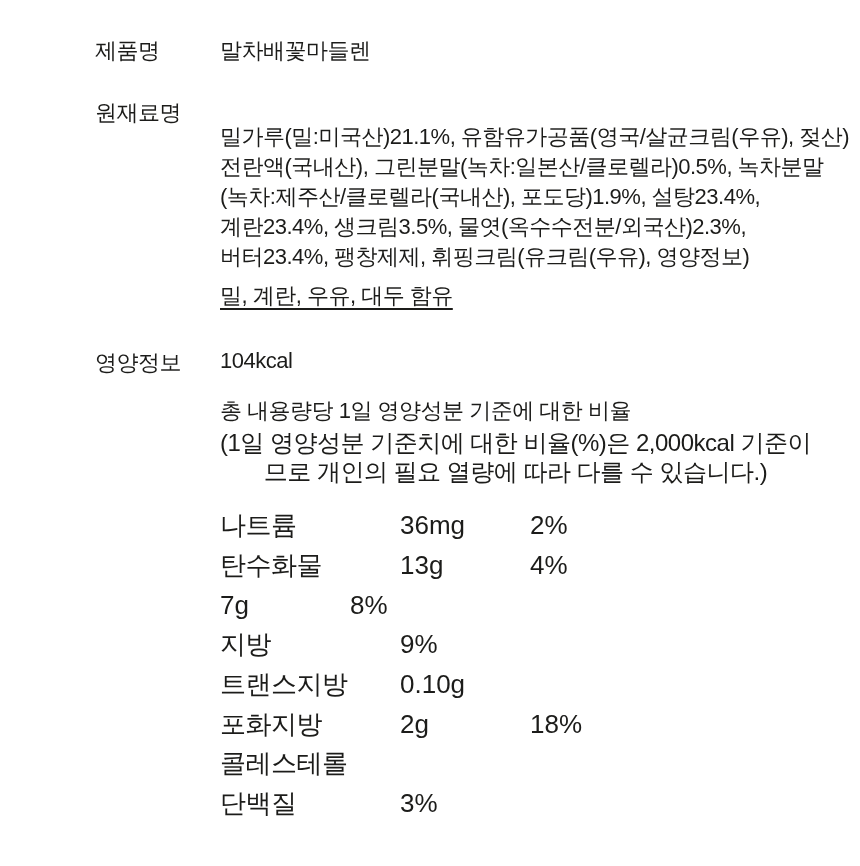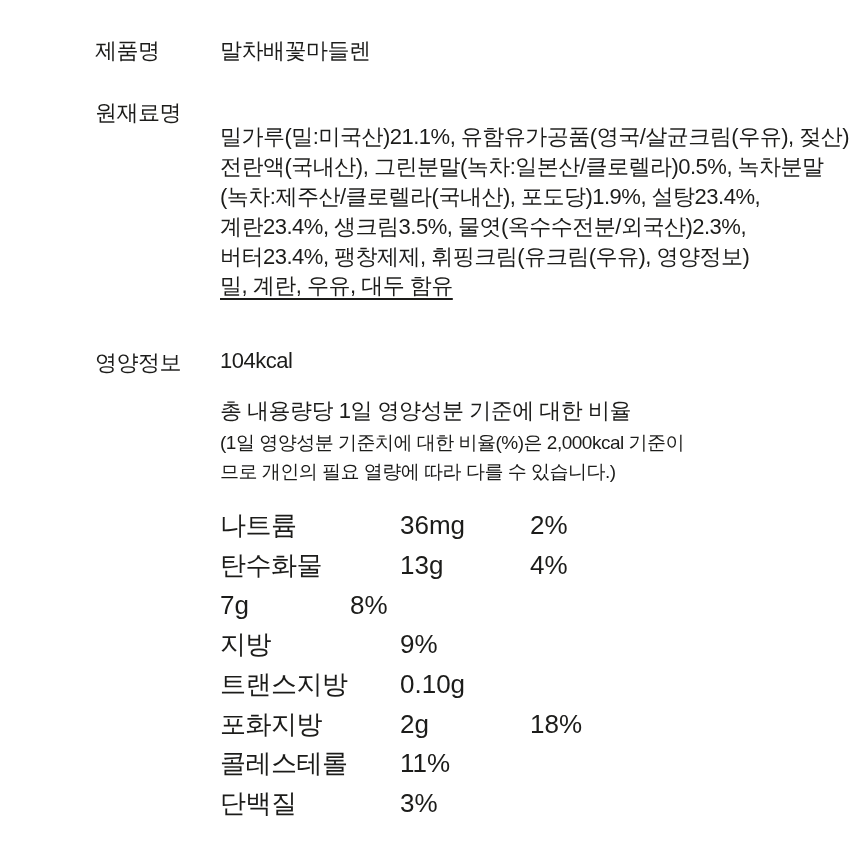--- a/index.html
+++ b/index.html
@@ -36,22 +36,23 @@
     white-space: nowrap;
   }
   .allergen {
     text-decoration: underline;
     text-decoration-thickness: 2px;
     text-underline-offset: 5px;
   }
   .ratio-note div {
     height: 29px;
     line-height: 29px;
-    font-size: 19px;
+    font-size: 24px;
     white-space: nowrap;
+    text-align: center;
   }
   .nut-table {
     left: 220px;
     top: 506px;
     width: 430px;
   }
   .nut-row {
     display: flex;
     align-items: center;
     height: 39.7px;
@@ -71,21 +72,21 @@
 
 <div class="abs label-col" style="top:98px;">원재료명</div>
 <div class="abs content-col ingredient-lines" style="top:94px;margin-top:28px;">
   <div>밀가루(밀:미국산)21.1%, 유함유가공품(영국/살균크림(우유), 젖산)</div>
   <div>전란액(국내산), 그린분말(녹차:일본산/클로렐라)0.5%, 녹차분말</div>
   <div>(녹차:제주산/클로렐라(국내산), 포도당)1.9%, 설탕23.4%,</div>
   <div>계란23.4%, 생크림3.5%, 물엿(옥수수전분/외국산)2.3%,</div>
   <div>버터23.4%, 팽창제제, 휘핑크림(유크림(우유), 영양정보)</div>
 </div>
 
-<div class="abs content-col allergen" style="top:271px;">밀, 계란, 우유, 대두 함유</div>
+<div class="abs content-col allergen" style="top:281px;">밀, 계란, 우유, 대두 함유</div>
 
 <div class="abs label-col" style="top:348px;">영양정보</div>
 <div class="abs content-col" style="top:348px;">104kcal</div>
 
 <div class="abs content-col" style="top:396px;">총 내용량당 1일 영양성분 기준에 대한 비율</div>
 <div class="abs content-col ratio-note" style="top:428px;">
   <div>(1일 영양성분 기준치에 대한 비율(%)은 2,000kcal 기준이</div>
   <div>므로 개인의 필요 열량에 따라 다를 수 있습니다.)</div>
 </div>
 
@@ -113,19 +114,18 @@
     <span class="nut-amount">0.10g</span>
     <span class="nut-percent"></span>
   </div>
   <div class="nut-row">
     <span class="nut-name">포화지방</span>
     <span class="nut-amount">2g</span>
     <span class="nut-percent">18%</span>
   </div>
   <div class="nut-row">
     <span class="nut-name">콜레스테롤</span>
-    <span class="nut-percent">11%</span>
   </div>
   <div class="nut-row">
     <span class="nut-name">단백질</span>
     <span class="nut-percent">3%</span>
   </div>
 </div>
 
 </body></html>

